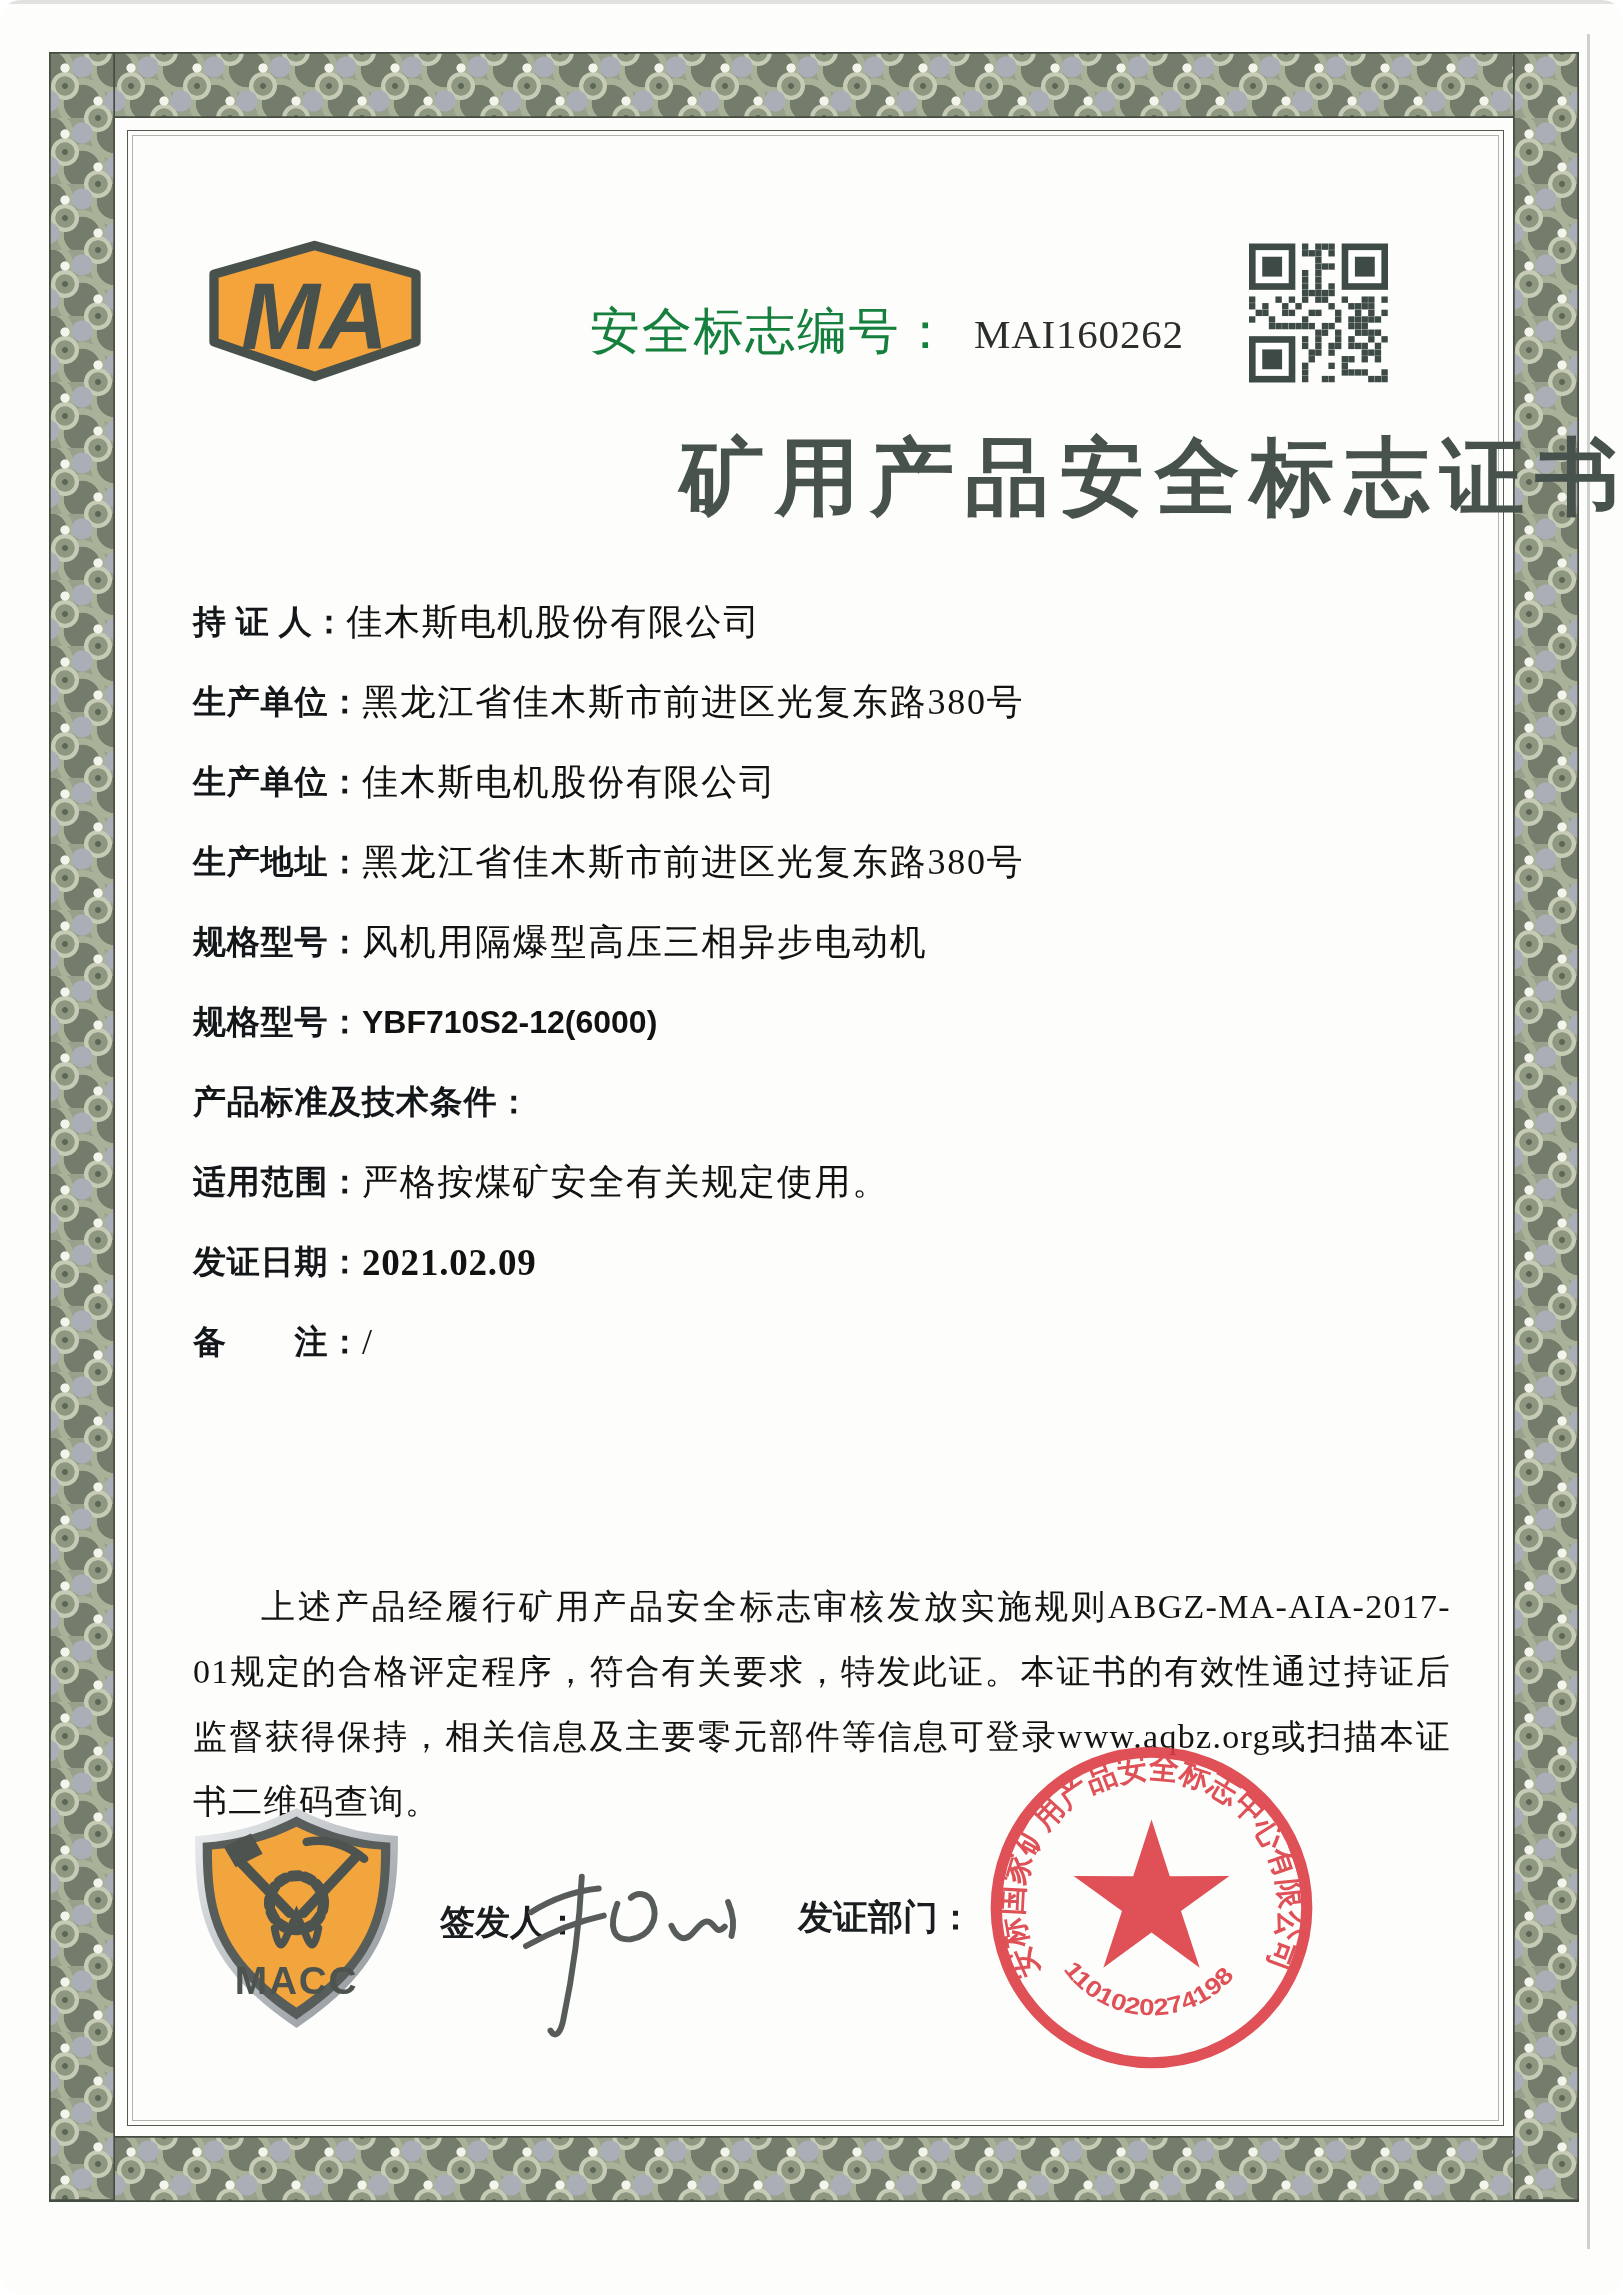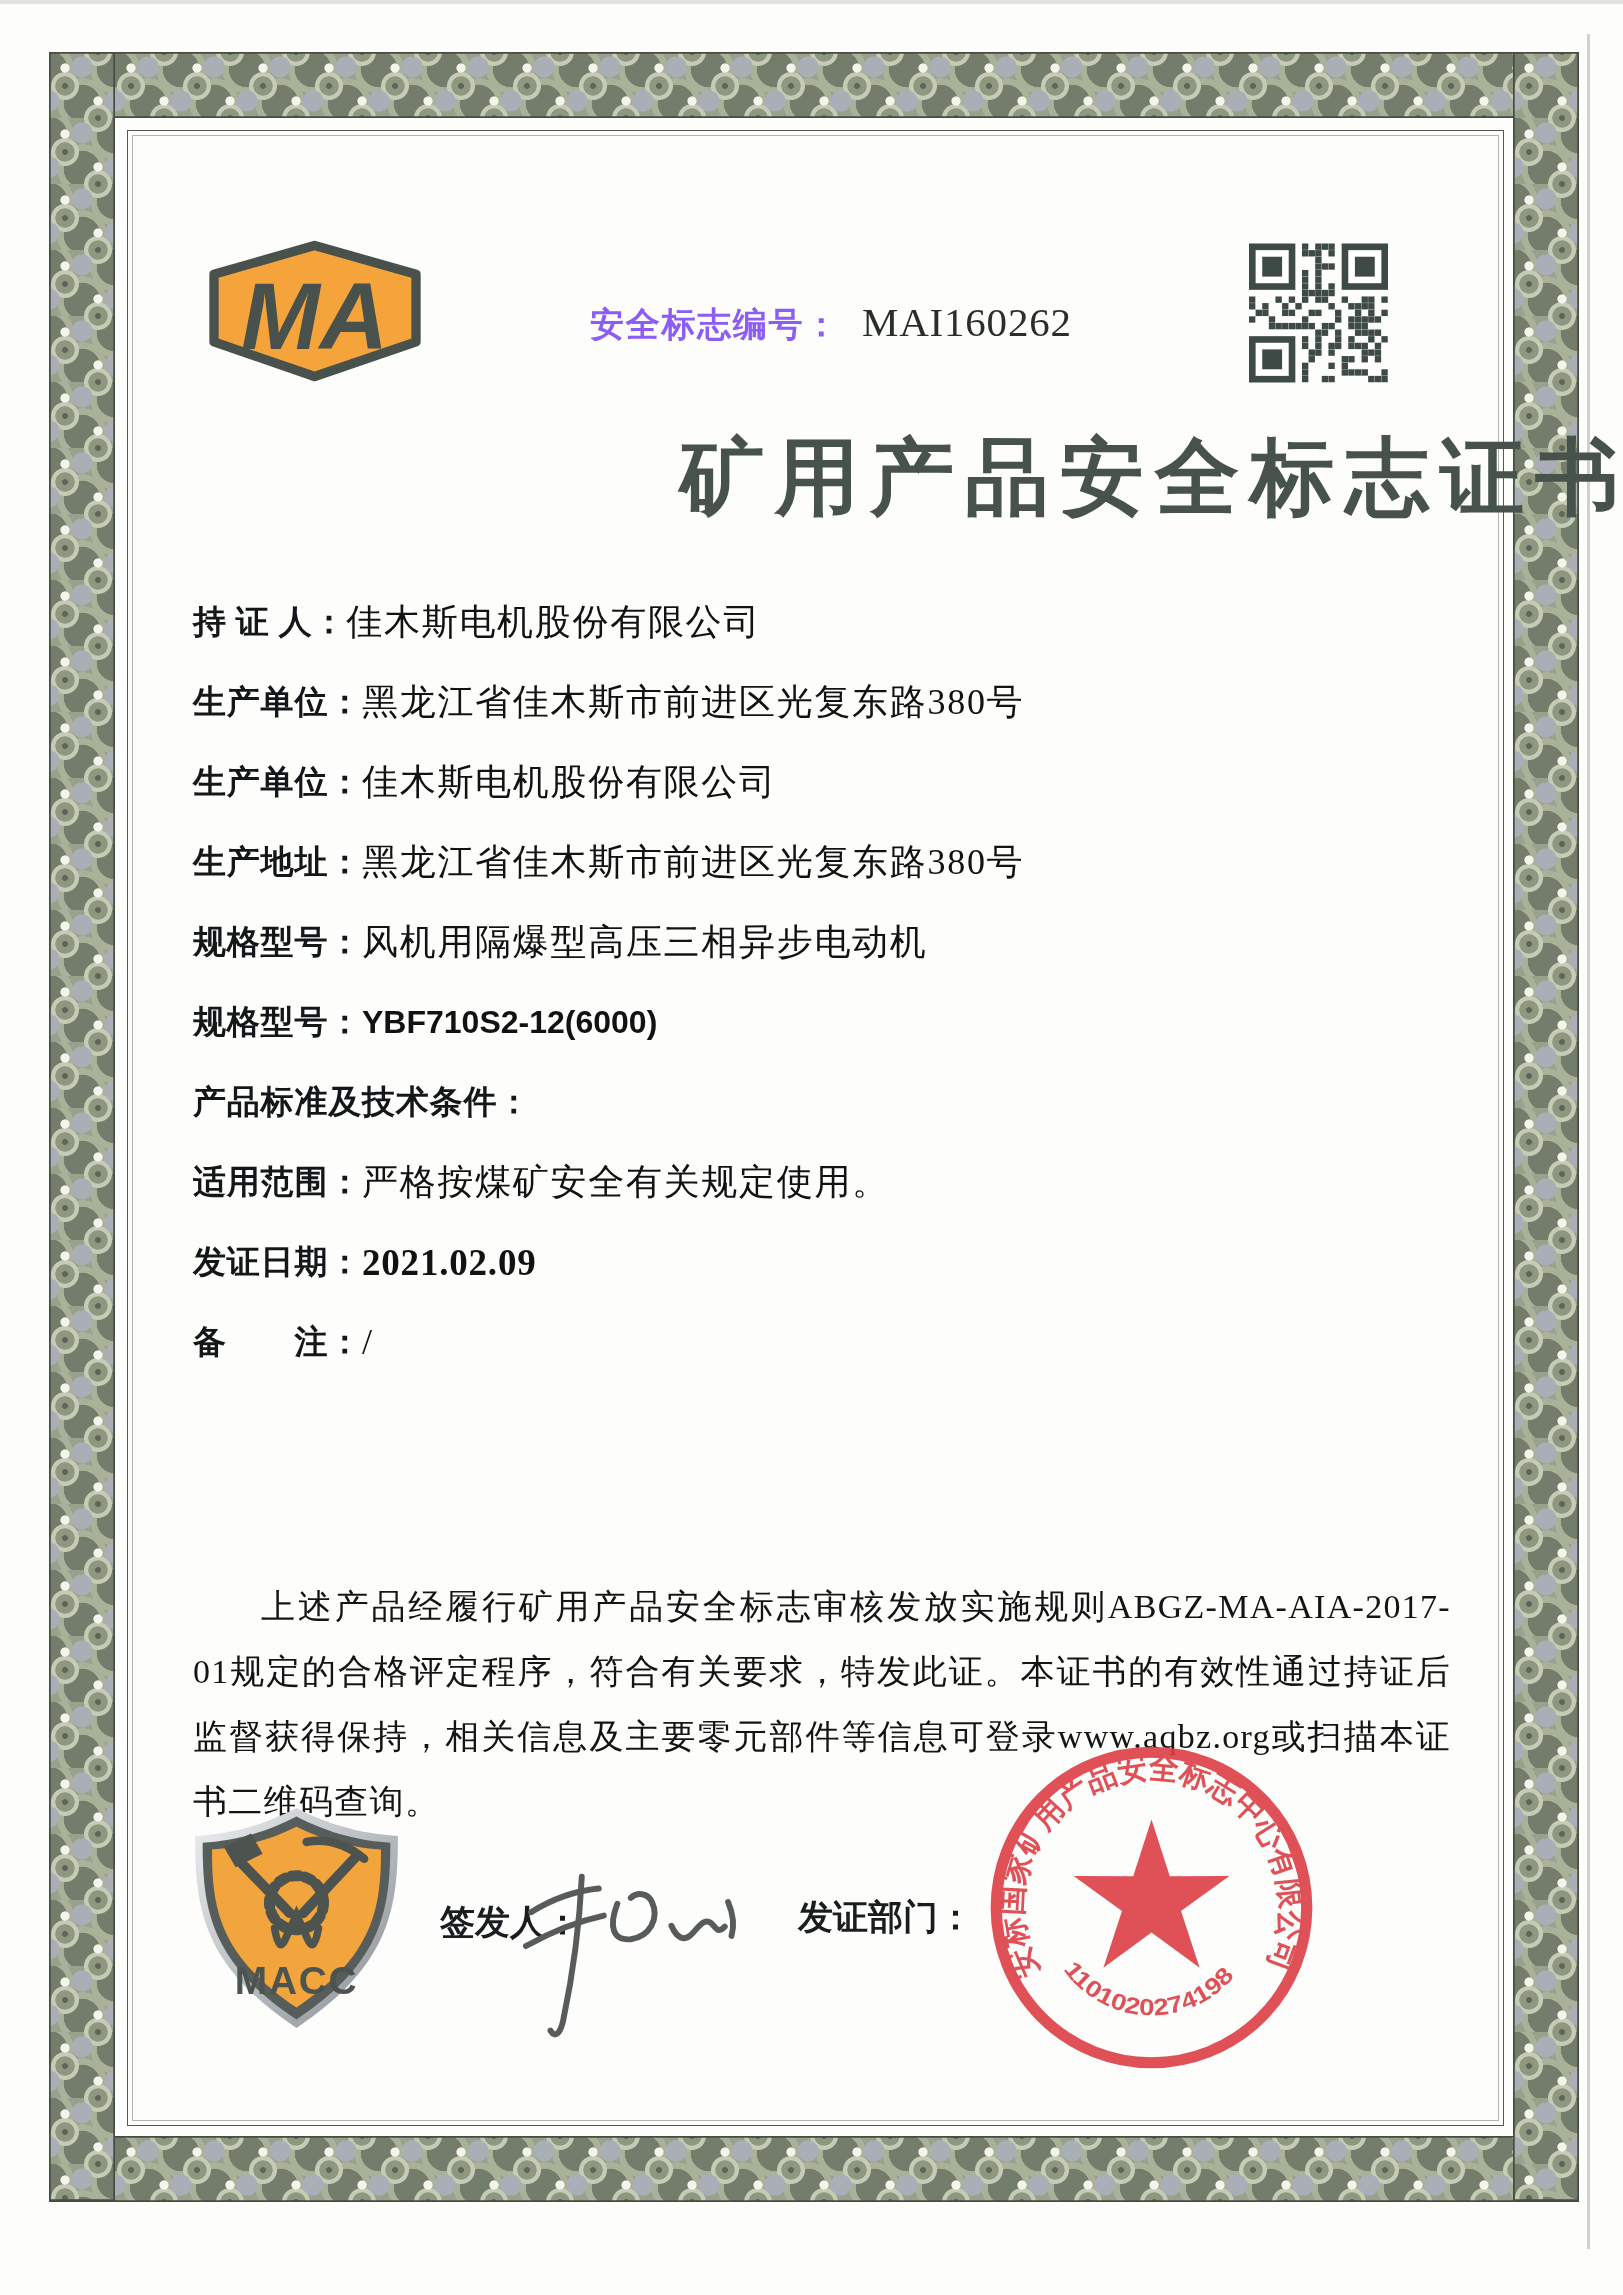--- a/index.html
+++ b/index.html
@@ -1,18 +1,18 @@
 <!DOCTYPE html>
 <html style="font-size:13.5px"><head>
 <meta charset="utf-8">
 <style>
   html,body{margin:0;padding:0;background:#ffffff;}
   #page{
     position:relative;width:1623px;height:2295px;background:#fdfdfb;overflow:hidden;
-    font-family:"Liberation Serif","DejaVu Serif",serif;color:#161616;
+    font-family:"Liberation Serif","DejaVu Serif",serif;color:#161616;border-radius:21px;
   }
   
   .band{
     position:absolute;background-color:#97a18c;
     background-image:
       radial-gradient(circle at 16px 16px, #f3f5ec 0 4.2px, rgba(255,255,255,0) 5px),
       radial-gradient(circle at 49px 49px, #f3f5ec 0 4.2px, rgba(255,255,255,0) 5px),
       radial-gradient(circle at 33px 15px, #a9aeb7 0 10px, rgba(0,0,0,0) 11px),
       radial-gradient(circle at 0px 49px,  #a9aeb7 0 10px, rgba(0,0,0,0) 11px),
       radial-gradient(circle at 66px 49px, #a9aeb7 0 10px, rgba(0,0,0,0) 11px),
@@ -31,21 +31,21 @@
   #band-right{left:1513px;top:52px;width:66px;height:2149px;}
   #frame-line{position:absolute;left:127px;top:130px;width:1375px;height:1994px;border:1.7px solid #555a50;}
   #frame-line .inner{position:absolute;left:4.2px;top:4.2px;right:4.2px;bottom:4.2px;border:0.8px solid #b0b5a7;}
   
   #scan-right{position:absolute;left:1587px;top:34px;width:3.4px;height:2215px;background:#c3c6c2;opacity:.8;}
   #scan-top{position:absolute;left:0;top:0;width:1623px;height:4.2px;background:#cfcfcd;opacity:.6;}
 
   
   #ma-logo{position:absolute;left:203px;top:237px;width:224px;height:148px;}
   #safety-line{position:absolute;left:590px;top:298px;display:flex;align-items:baseline;gap:22px;white-space:nowrap;}
-  #safety-line .lab{font-size:34px;font-weight:bold;color:#8b5cf6;letter-spacing:1.7px;font-family:"Liberation Serif","DejaVu Serif",serif;}
+  #safety-line .lab{font-size:50px;font-weight:normal;color:#15803d;letter-spacing:1.7px;font-family:"Liberation Serif","DejaVu Serif",serif;}
   #safety-line .num{font-size:41px;color:#2a2f2b;font-family:"Liberation Serif","DejaVu Serif",serif;letter-spacing:0.8px;}
   #qr-wrap{position:absolute;left:1249px;top:243px;width:139px;height:140px;}
   #page-title{
     position:absolute;left:0;top:421px;width:1623px;text-align:right;
     font-size:84px;font-weight:bold;color:#47524c;letter-spacing:11px;white-space:nowrap;margin-left:7px;
   }
 
   
   #fields{position:absolute;left:193px;top:582px;width:1306px;}
   .row{position:relative;height:80px;display:flex;align-items:center;white-space:nowrap;text-align:center;}

